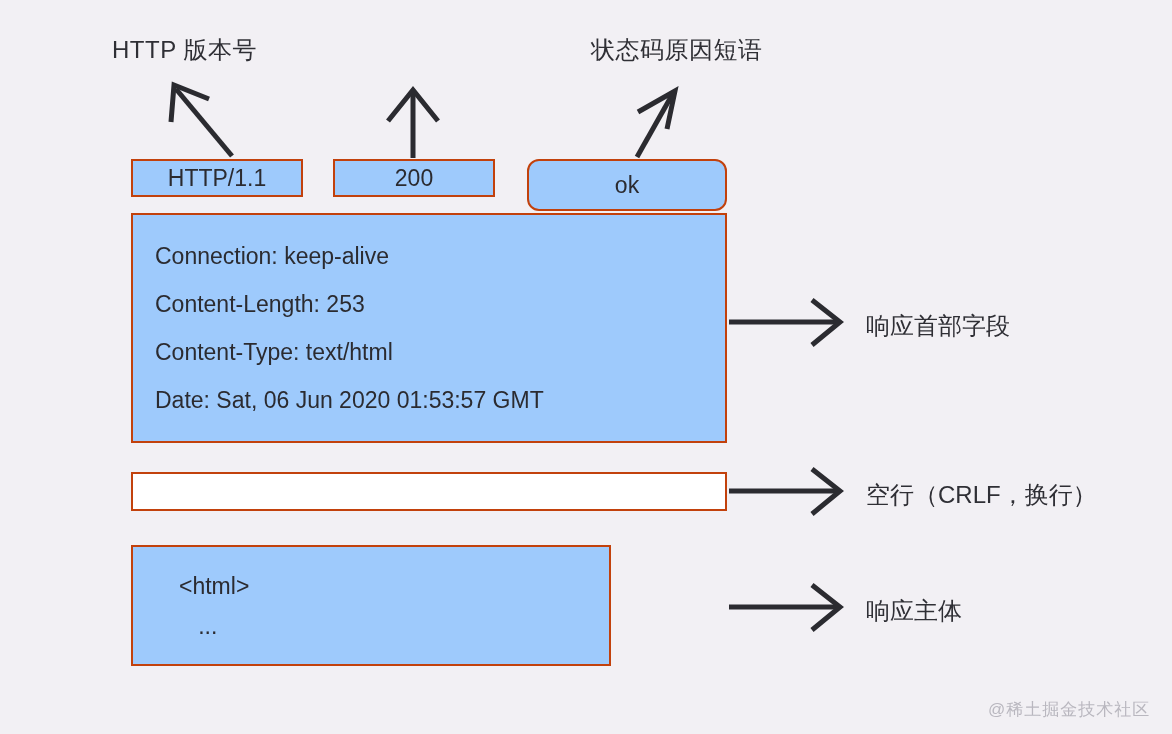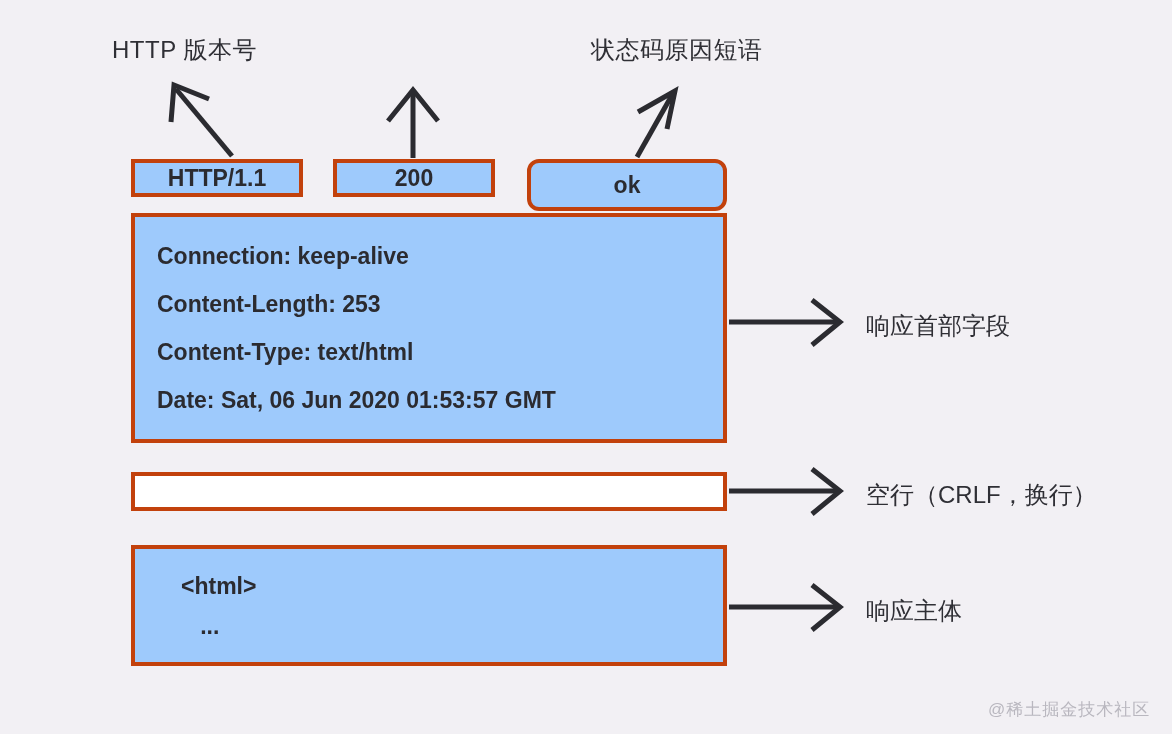--- a/index.html
+++ b/index.html
@@ -25,24 +25,23 @@
 
   .caption {
     font-size: 24px;
     color: #2f2f35;
     white-space: nowrap;
     letter-spacing: 0.5px;
   }
 
   .box {
     box-sizing: border-box;
-    border: 4px solid #c2410c;
+    border: 2px solid #c2410c;
     background: #9ecafc;
     display: flex;
-    font-weight: bold;
   }
   .box.white { background: #ffffff; }
 
   .box-label {
     font-size: 23px;
     color: #2b2b30;
     white-space: nowrap;
   }
 
   .status-box {
@@ -162,21 +161,21 @@
     <div class="hdr-line">Connection: keep-alive</div>
     <div class="hdr-line">Content-Length: 253</div>
     <div class="hdr-line">Content-Type: text/html</div>
     <div class="hdr-line">Date: Sat, 06 Jun 2020 01:53:57 GMT</div>
   </div>
 
   <div class="abs box white" style="left:131px; top:472px; width:596px; height:39px;">
     <span class="box-label" style="padding-left:20px; align-self:center;"></span>
   </div>
 
-  <div class="abs box body-box" style="left:131px; top:545px; width:596px; height:121px;">
+  <div class="abs box body-box" style="left:131px; top:545px; width:480px; height:121px;">
     <div class="body-line">&lt;html&gt;</div>
     <div class="body-line">   ...</div>
   </div>
 
   <div class="abs side-label" style="left:866px; top:310px;">响应首部字段</div>
 
   <div class="abs side-label" style="left:866px; top:479px;">空行（CRLF，换行）</div>
 
   <div class="abs side-label" style="left:866px; top:595px;">响应主体</div>
 

